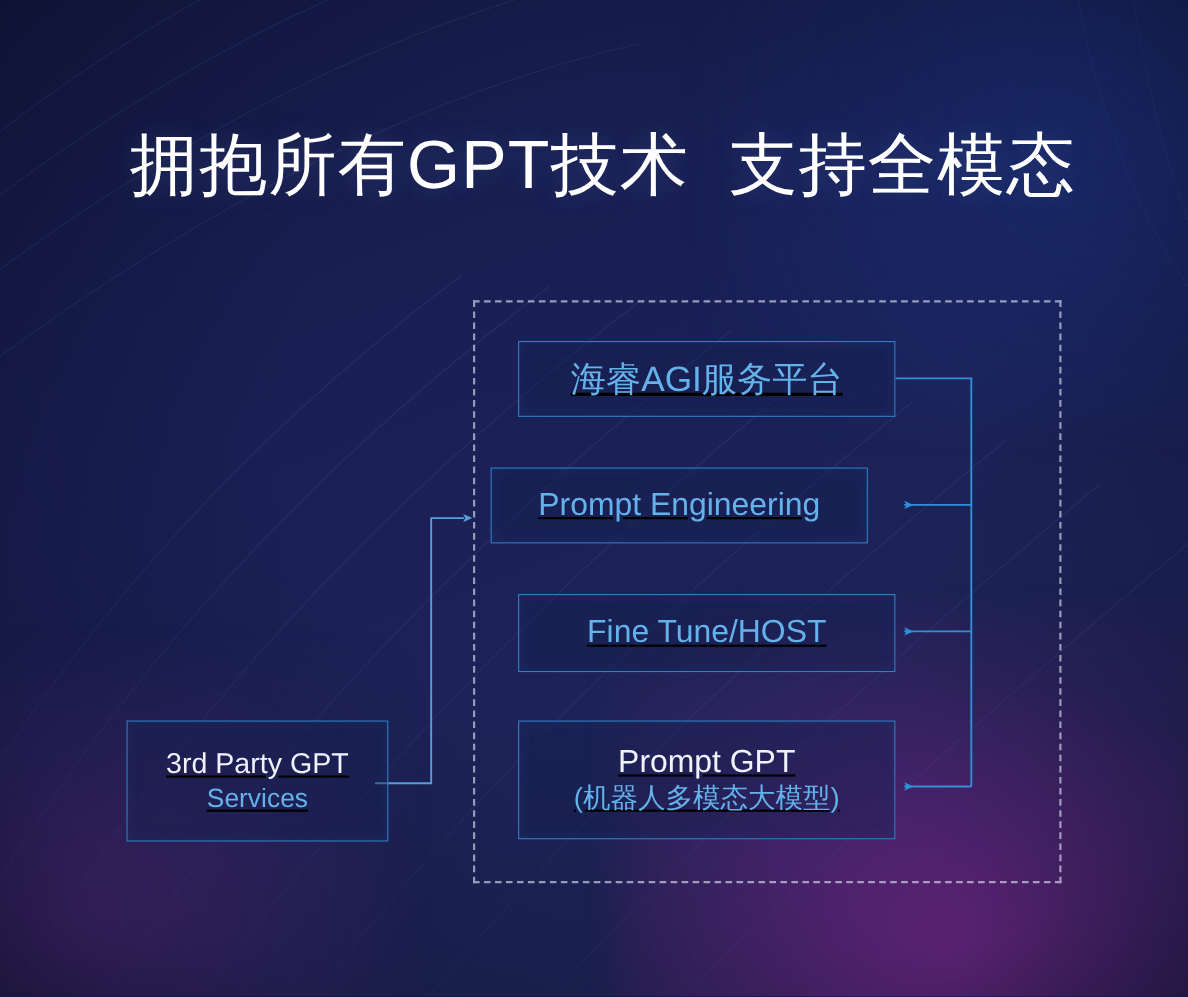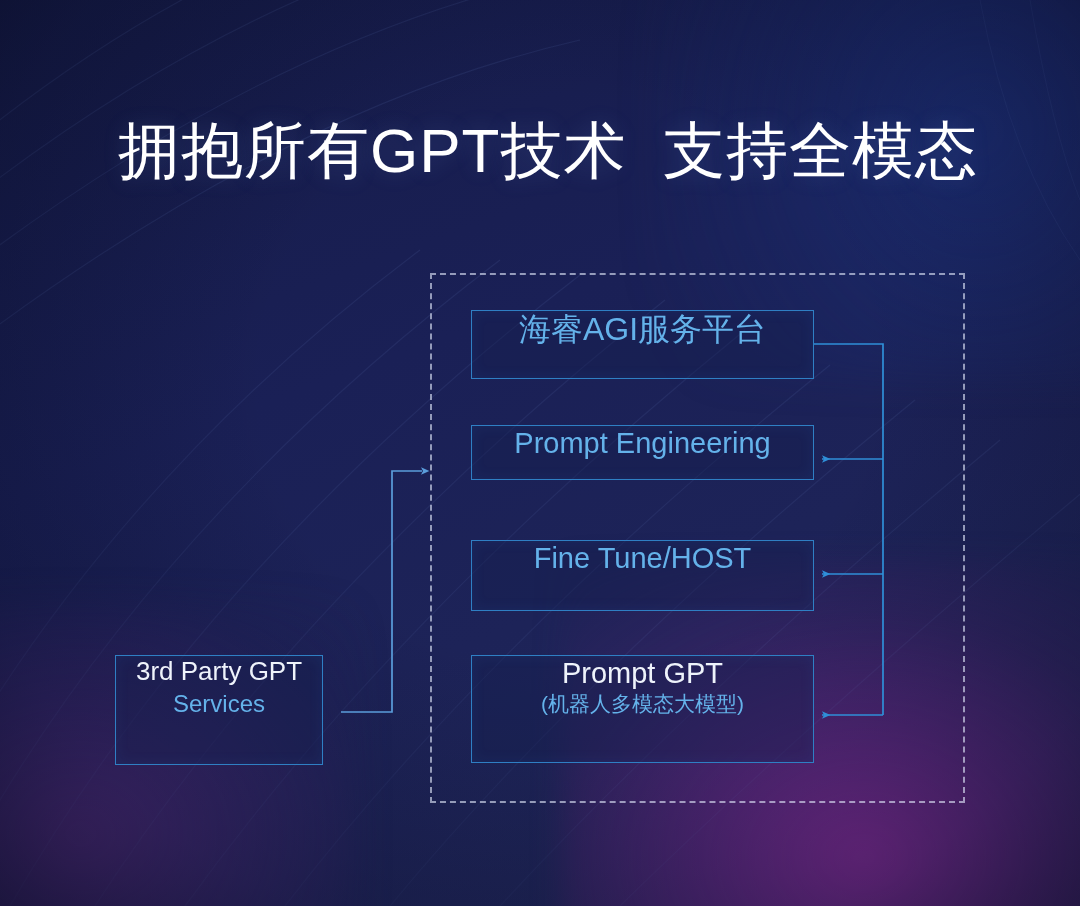--- a/index.html
+++ b/index.html
@@ -106,42 +106,44 @@
 
   
   .node {
     position: absolute;
     box-sizing: border-box;
     border: 1.6px solid #2f7fc4;
     background: rgba(22,30,78,0.42);
     display: flex;
     flex-direction: column;
     align-items: center;
+    justify-content: center;
     text-align: center;
     box-shadow: 0 0 14px rgba(40,110,190,0.12) inset;
+    text-decoration: underline;
   }
   .node-line {
     white-space: nowrap;
     line-height: 1.18;
   }
   .ln-white { color: #eef3fb; }
   .ln-blue  { color: #64b2ea; }
 
   
   #node-platform { left: 471px; top: 310px;  width: 343px; height: 69px; }
-  #node-prompt   { left: 471px; top: 425px;  width: 343px; height: 55px; }
+  #node-prompt   { left: 446px; top: 425px;  width: 343px; height: 69px; }
   #node-finetune { left: 471px; top: 540px;  width: 343px; height: 71px; }
   #node-robot    { left: 471px; top: 655px;  width: 343px; height: 108px; }
-  #node-thirdparty { left: 115px; top: 655px; width: 208px; height: 110px; }
+  #node-thirdparty { left: 115px; top: 655px; width: 238px; height: 110px; }
 
   #node-platform .node-line { font-size: 32px; }
   #node-prompt   .node-line { font-size: 29px; }
   #node-finetune .node-line { font-size: 29px; }
   #node-robot .line-1 { font-size: 29px; }
-  #node-robot .line-2 { font-size: 21px; margin-top: 2px; }
+  #node-robot .line-2 { font-size: 25px; margin-top: 2px; }
   #node-thirdparty .line-1 { font-size: 26px; }
   #node-thirdparty .line-2 { font-size: 24px; margin-top: 3px; }
 
   
   .conn { position: absolute; }
   .conn svg { display: block; overflow: visible; }
 
   
   .vlabel {
     position: absolute;

